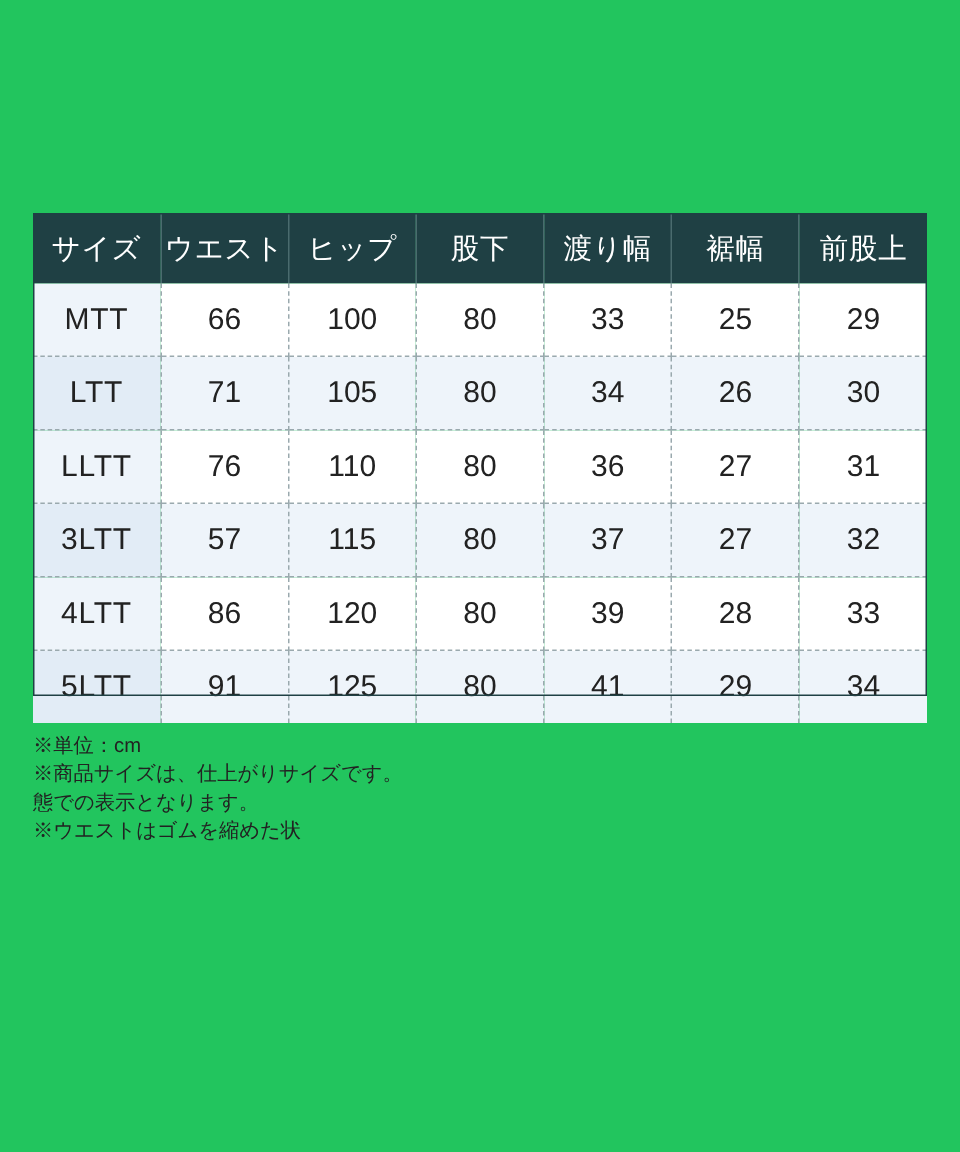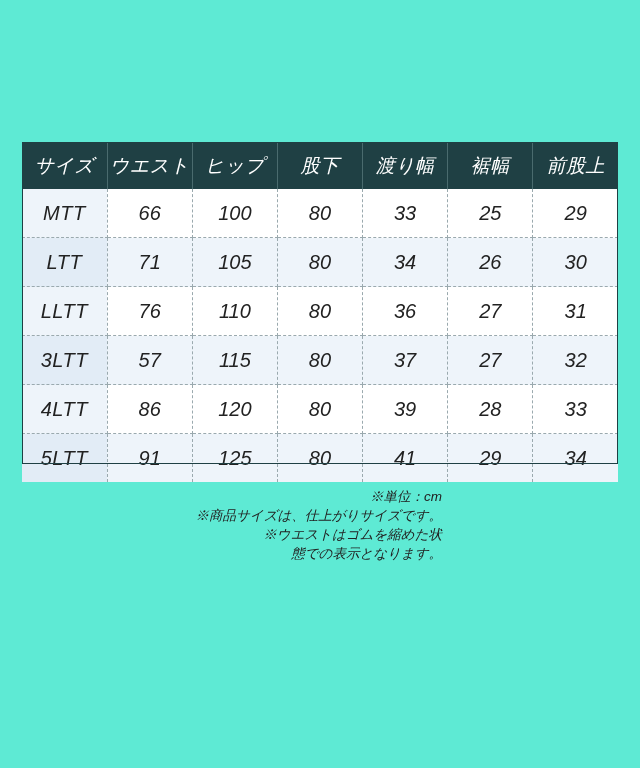--- a/index.html
+++ b/index.html
@@ -14,22 +14,21 @@
     color: #1a1a1a;
     position: relative;
     overflow: hidden;
   }
   .sheet {
     position: absolute;
     left: 0;
     top: 0;
     width: 640px;
     height: 768px;
-    background: #5eead4;
-    font-style: italic;
+    background: #22c55e;
   }
   .size-table-wrap {
     position: absolute;
     left: 22px;
     top: 142px;
     width: 596px;
   }
   table.size-table {
     border-collapse: collapse;
     width: 596px;
@@ -95,21 +94,20 @@
     position: absolute;
     left: 22px;
     top: 487px;
     width: 420px;
     font-size: 13.5px;
     line-height: 19px;
     color: #222222;
   }
   .notes div {
     white-space: pre;
-    text-align: right;
   }
 </style>
 </head>
 <body>
 
 <div class="sheet">
 
   <div class="size-table-wrap">
     <table class="size-table">
       <thead>
@@ -180,17 +178,17 @@
         </tr>
       </tbody>
     </table>
   </div>
 
   <div class="table-border"></div>
 
   <div class="notes">
     <div>※単位：cm</div>
     <div>※商品サイズは、仕上がりサイズです。</div>
+    <div>態での表示となります。</div>
     <div>※ウエストはゴムを縮めた状</div>
-    <div>態での表示となります。</div>
   </div>
 
 </div>
 
 </body></html>

